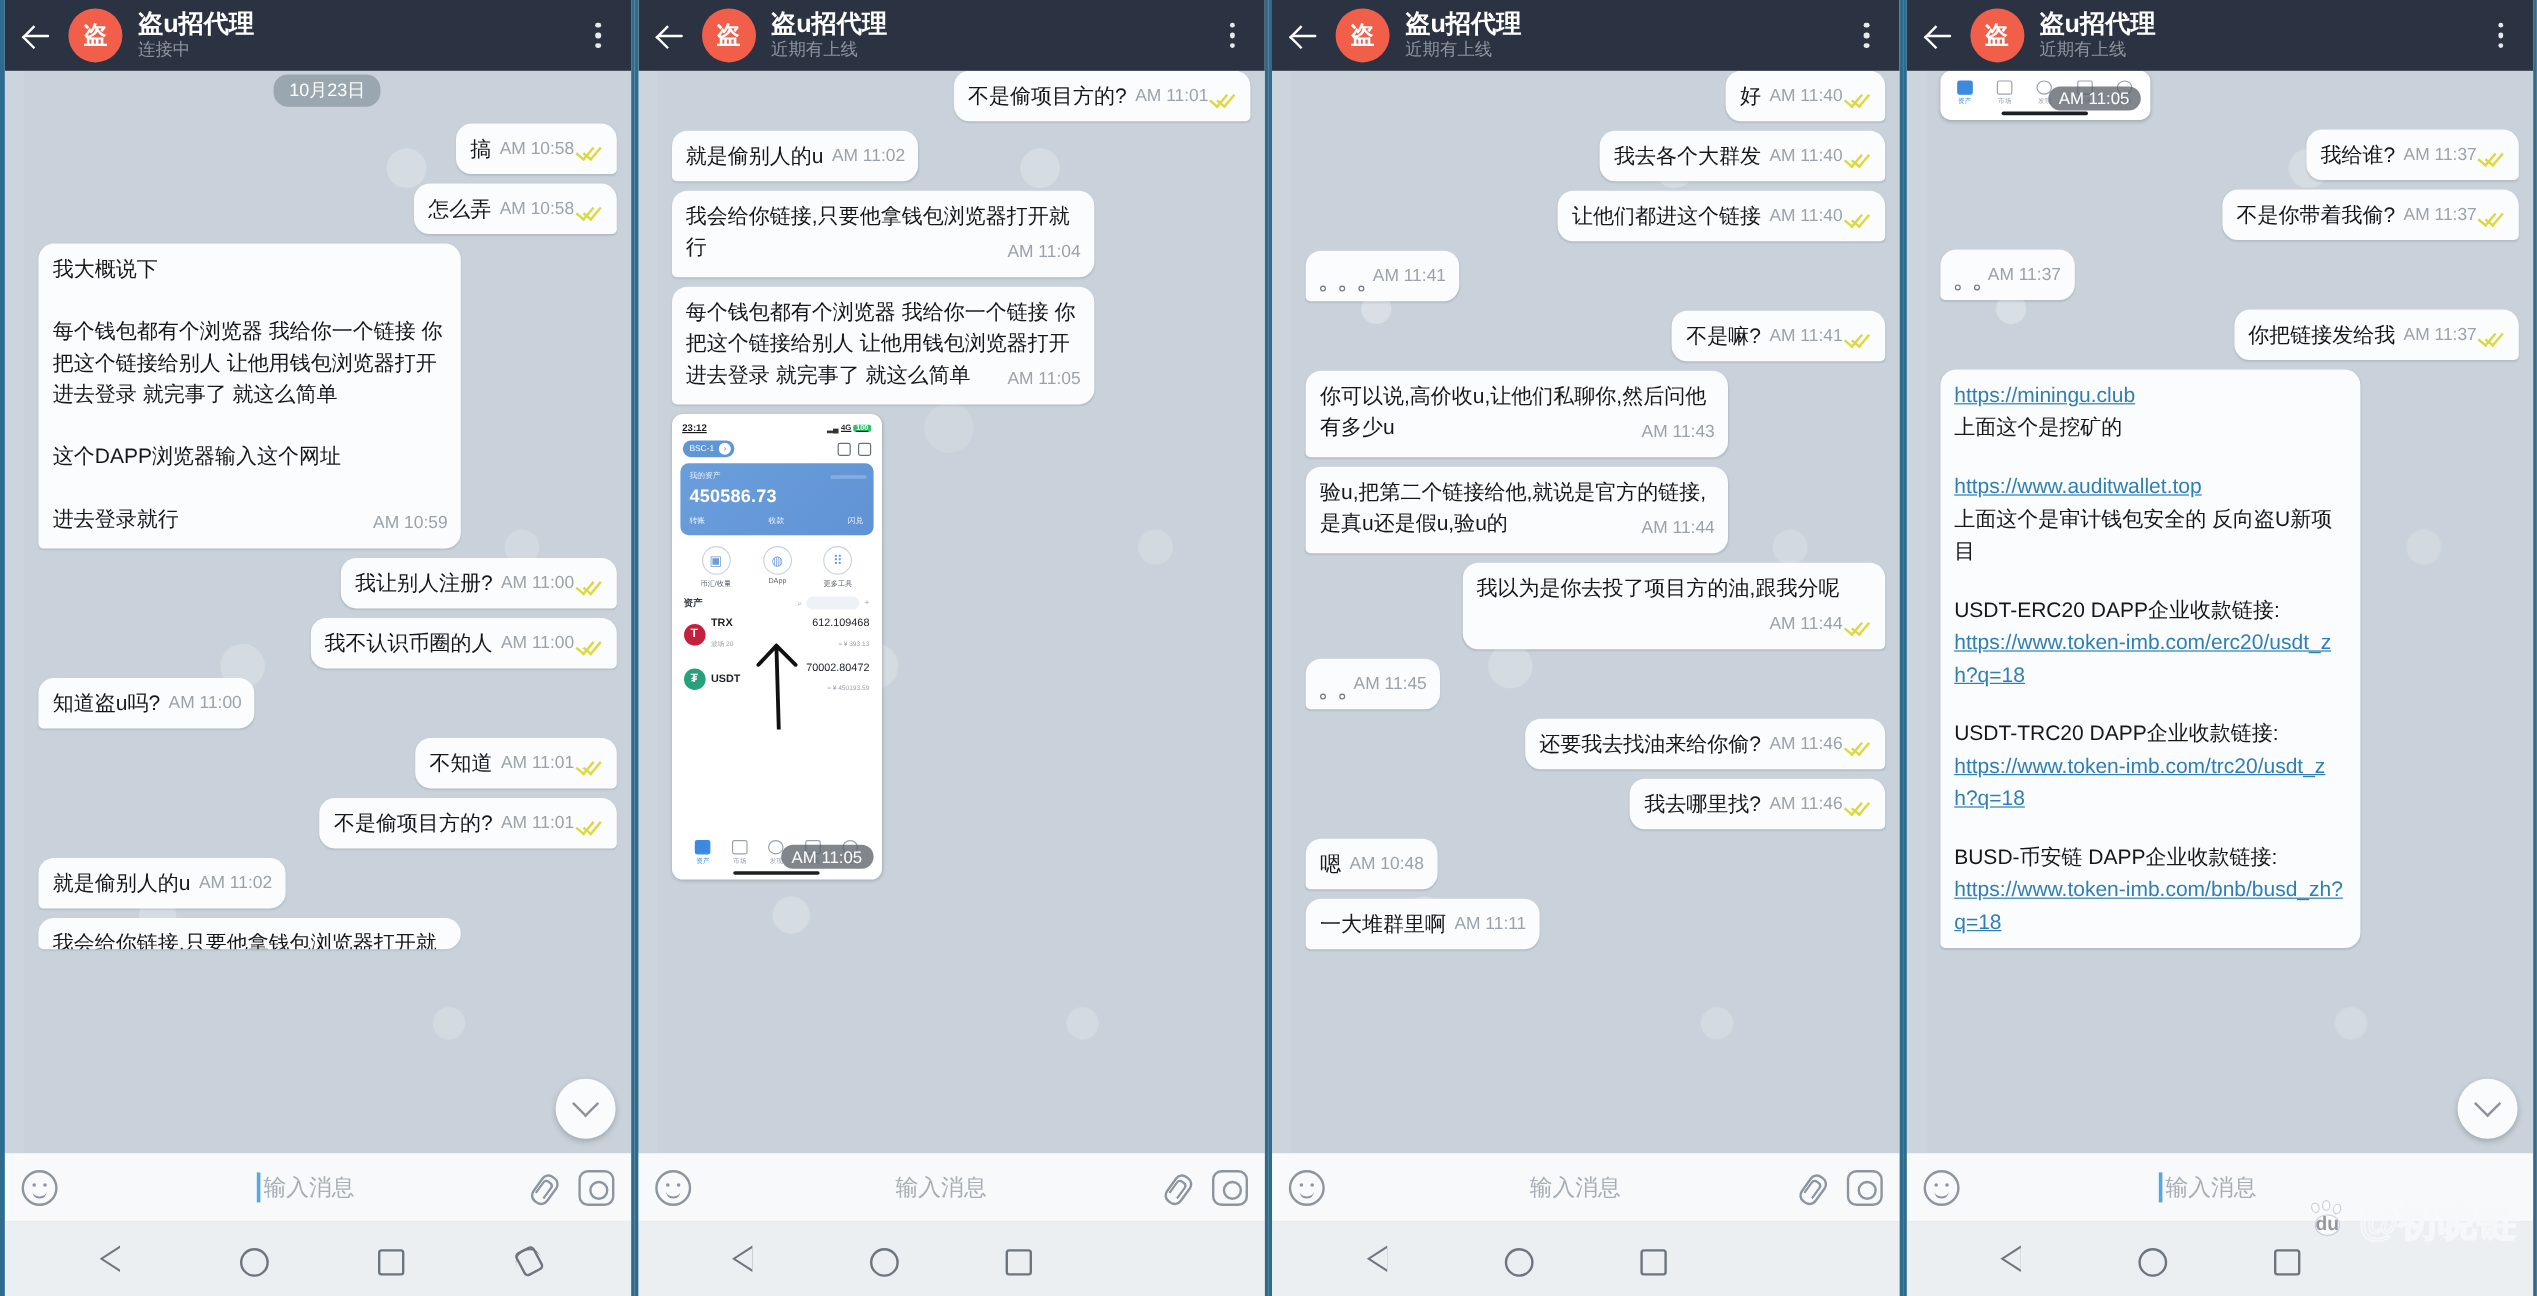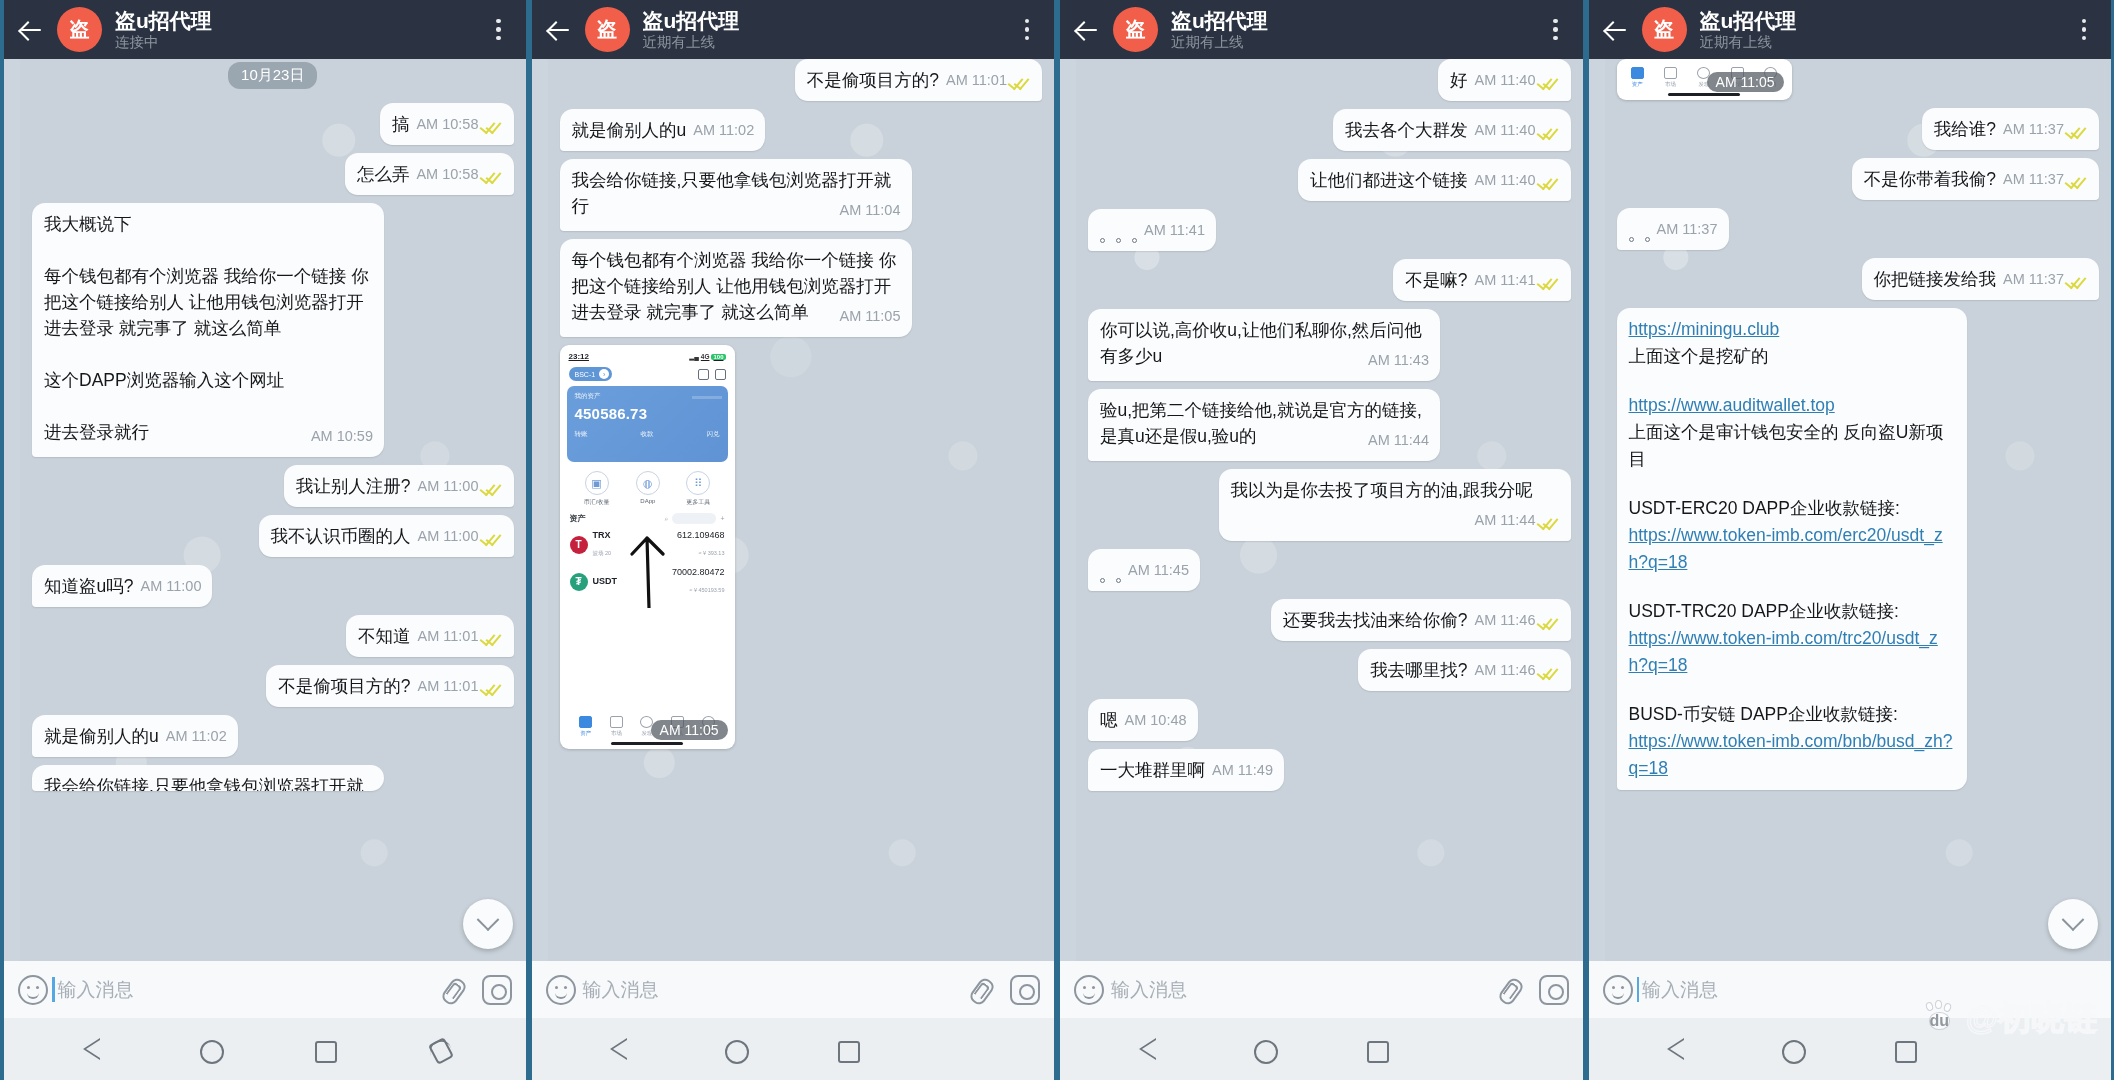--- a/index.html
+++ b/index.html
@@ -78,21 +78,21 @@
   .s-sig{ display:flex; align-items:center; gap:2px; font-size:6.5px; color:#333; }
   .s-batt{ background:#2bc46b; color:#fff; border-radius:2px; padding:0 2px; font-size:6px; }
   .s-chainrow{ display:flex; justify-content:space-between; align-items:center; padding:2px 2px 5px 2px;}
   .s-chain{ background:#5f96d6; color:#fff; border-radius:8px; font-size:7px; padding:2px 3px 2px 6px;
     display:flex; align-items:center; gap:4px; }
   .s-chain span.c{ background:#fff; color:#5f96d6; border-radius:50%; width:10px; height:10px;
     display:flex; align-items:center; justify-content:center; font-size:7px; }
   .s-icons{ display:flex; gap:6px; }
   .s-icons i{ width:11px; height:11px; border:1.1px solid #66707d; border-radius:2px; display:block; }
   .s-card{ background:linear-gradient(135deg,#6a9edb,#5f93d4); border-radius:7px; color:#fff;
-    padding:6px 8px 23px 8px; position:relative; overflow:hidden; }
+    padding:6px 8px 7px 8px; position:relative; overflow:hidden; }
   .s-card .lbl{ font-size:6.5px; opacity:.85; display:flex; justify-content:space-between; }
   .s-card .amt{ font-size:15px; font-weight:bold; letter-spacing:.2px; margin:4px 0 8px 0; }
   .s-card .acts{ display:flex; justify-content:space-between; font-size:6.5px; opacity:.9; }
   .s-card .acts b{ font-weight:normal; }
   .s-card .logo{ position:absolute; right:6px; top:10px; width:30px; height:28px; opacity:.22;
     border-top:3px solid #fff; }
   .s-quick{ display:flex; justify-content:space-around; padding:9px 4px 2px 4px; }
   .s-q{ text-align:center; font-size:6px; color:#5c6470; }
   .s-q .ic{ width:24px; height:24px; border-radius:50%; border:1.2px solid #c8d3e2; margin:0 auto 3px auto;
     display:flex; align-items:center; justify-content:center; color:#6f9ad6; font-size:11px; }
@@ -127,21 +127,21 @@
 
   
   .composer{ flex:0 0 57px; background:#f7f9fb; display:flex; align-items:center; gap:0;
     padding:0 14px; position:relative; z-index:6; }
   .ic-smile{ width:30px; height:30px; border-radius:50%; border:2px solid #8d959e; position:relative;
     flex:0 0 30px; cursor:pointer;}
   .ic-smile::before{ content:""; position:absolute; left:7px; top:9px; width:3px; height:3px;
     background:#8d959e; border-radius:50%; box-shadow:9px 0 0 #8d959e;}
   .ic-smile::after{ content:""; position:absolute; left:7px; top:14px; width:12px; height:6px;
     border-bottom:2px solid #8d959e; border-radius:0 0 9px 9px;}
-  .inputwrap{ flex:1 1 auto; display:flex; align-items:center; margin-left:4px; min-width:0; }
+  .inputwrap{ flex:1 1 auto; display:flex; align-items:center; margin-left:24px; min-width:0;justify-content:center; }
   .caret{ width:2.5px; height:25px; background:#55a8e0; flex:0 0 2.5px; }
   .ph{ color:#a7aeb6; font-size:19px; margin-left:3px; white-space:nowrap; }
   .ic-clip{ width:28px; height:30px; flex:0 0 28px; position:relative; cursor:pointer; margin-right:16px;}
   .ic-clip::before{ content:""; position:absolute; left:8px; top:3px; width:12px; height:23px;
     border:2px solid #8d959e; border-radius:7px; transform:rotate(36deg);}
   .ic-clip::after{ content:""; position:absolute; left:11px; top:8px; width:6px; height:13px;
     border:2px solid #8d959e; border-bottom:none; border-radius:4px 4px 0 0; transform:rotate(36deg);}
   .ic-cam{ width:30px; height:30px; border:2px solid #8d959e; border-radius:8px; position:relative;
     flex:0 0 30px; cursor:pointer;}
   .ic-cam::after{ content:""; position:absolute; left:7px; top:7px; width:12px; height:12px;
@@ -633,21 +633,21 @@
             <span class="meta">
               <span>AM 10:48</span>
             </span>
           </div>
         </div>
 
         <div class="row in">
           <div class="bub inline">
             <span class="txt">一大堆群里啊</span>
             <span class="meta">
-              <span>AM 11:49</span>
+              <span>AM 11:11</span>
             </span>
           </div>
         </div>
 
       </div>
     </div>
 
     <div class="composer">
       <div class="ic-smile"></div>
       <div class="inputwrap">

